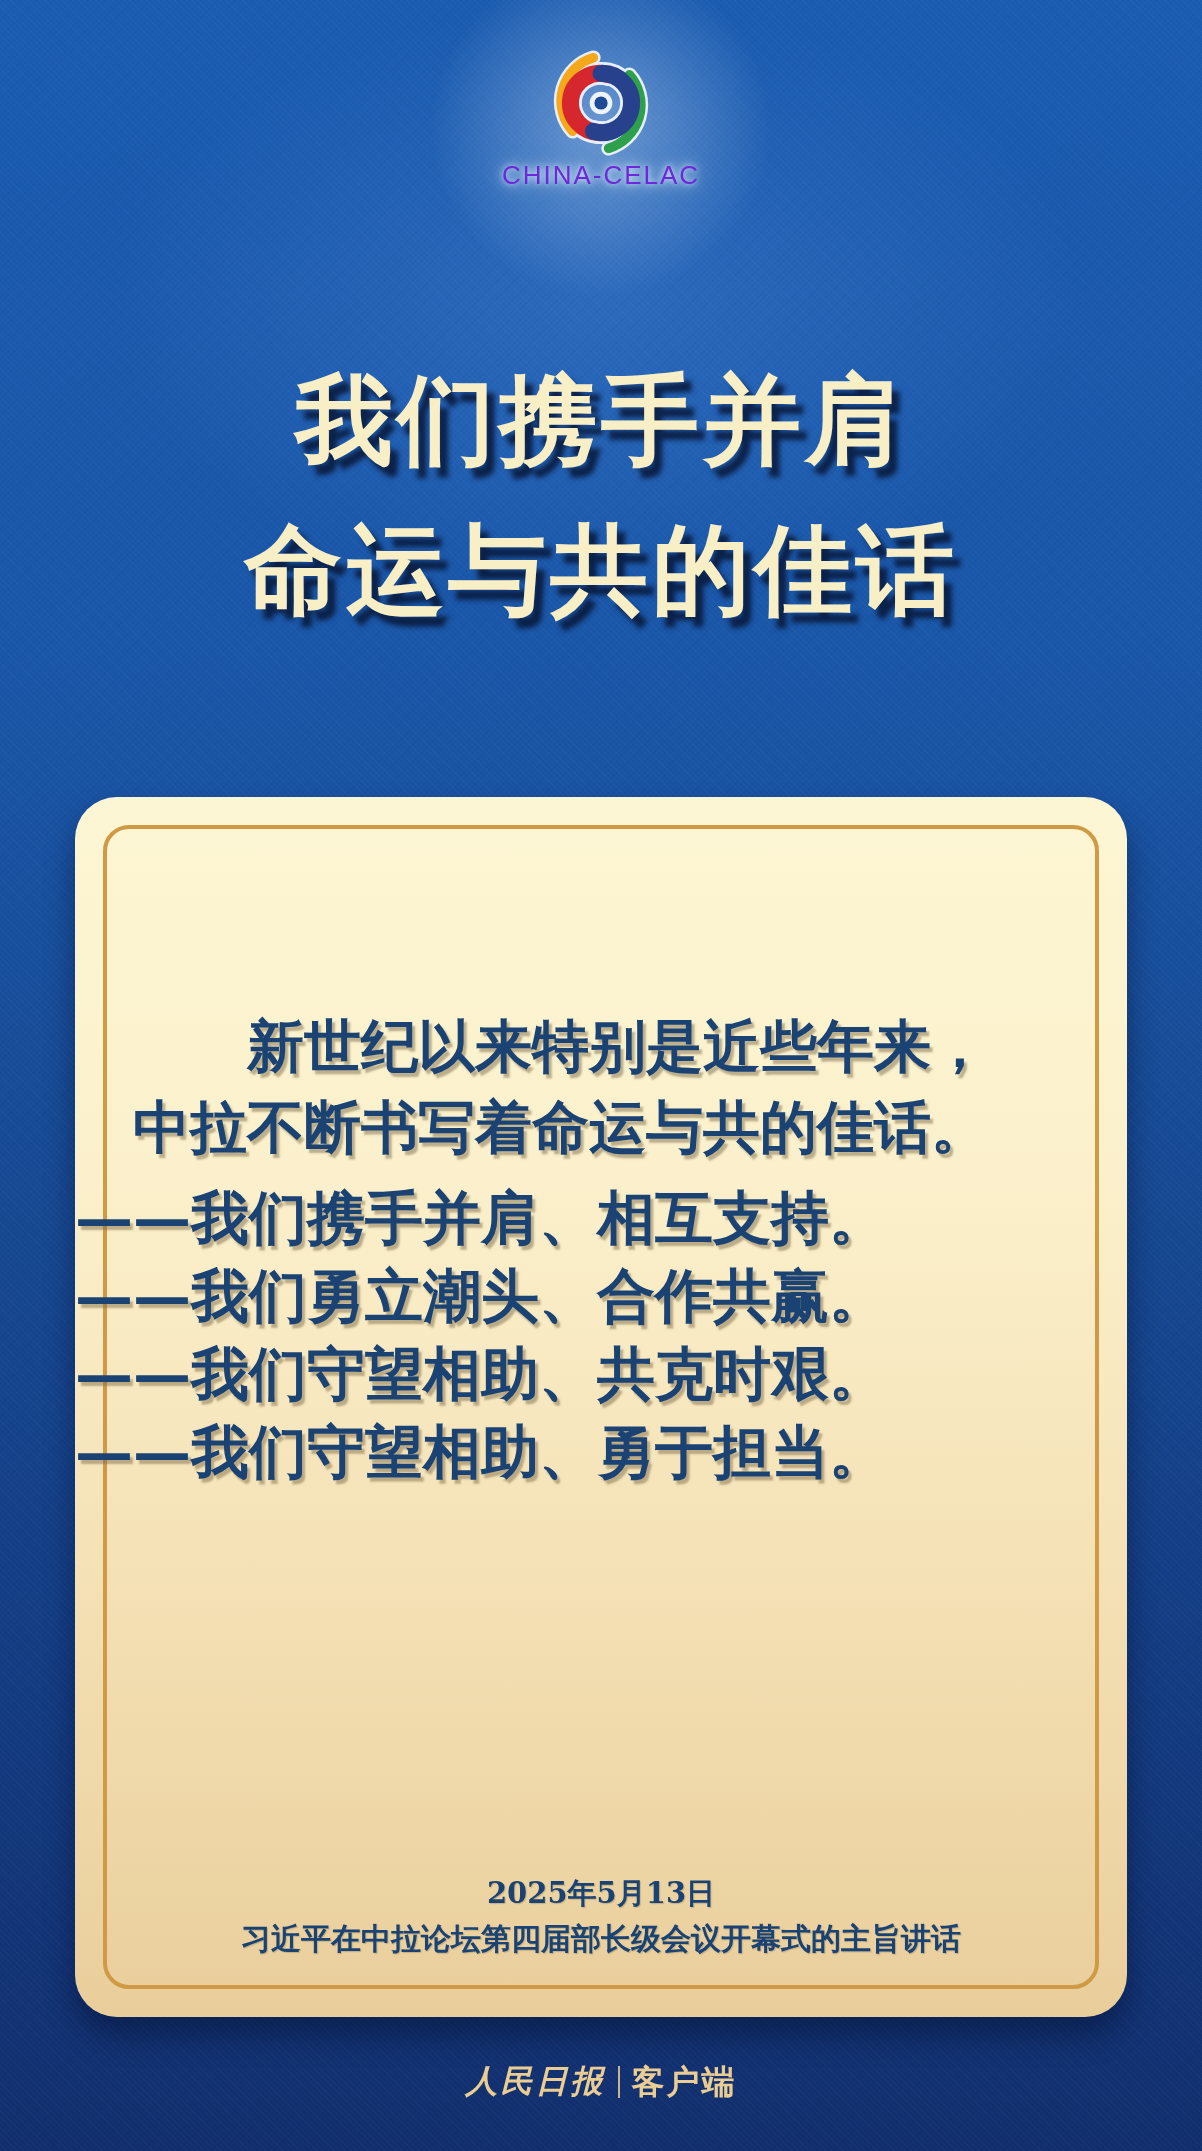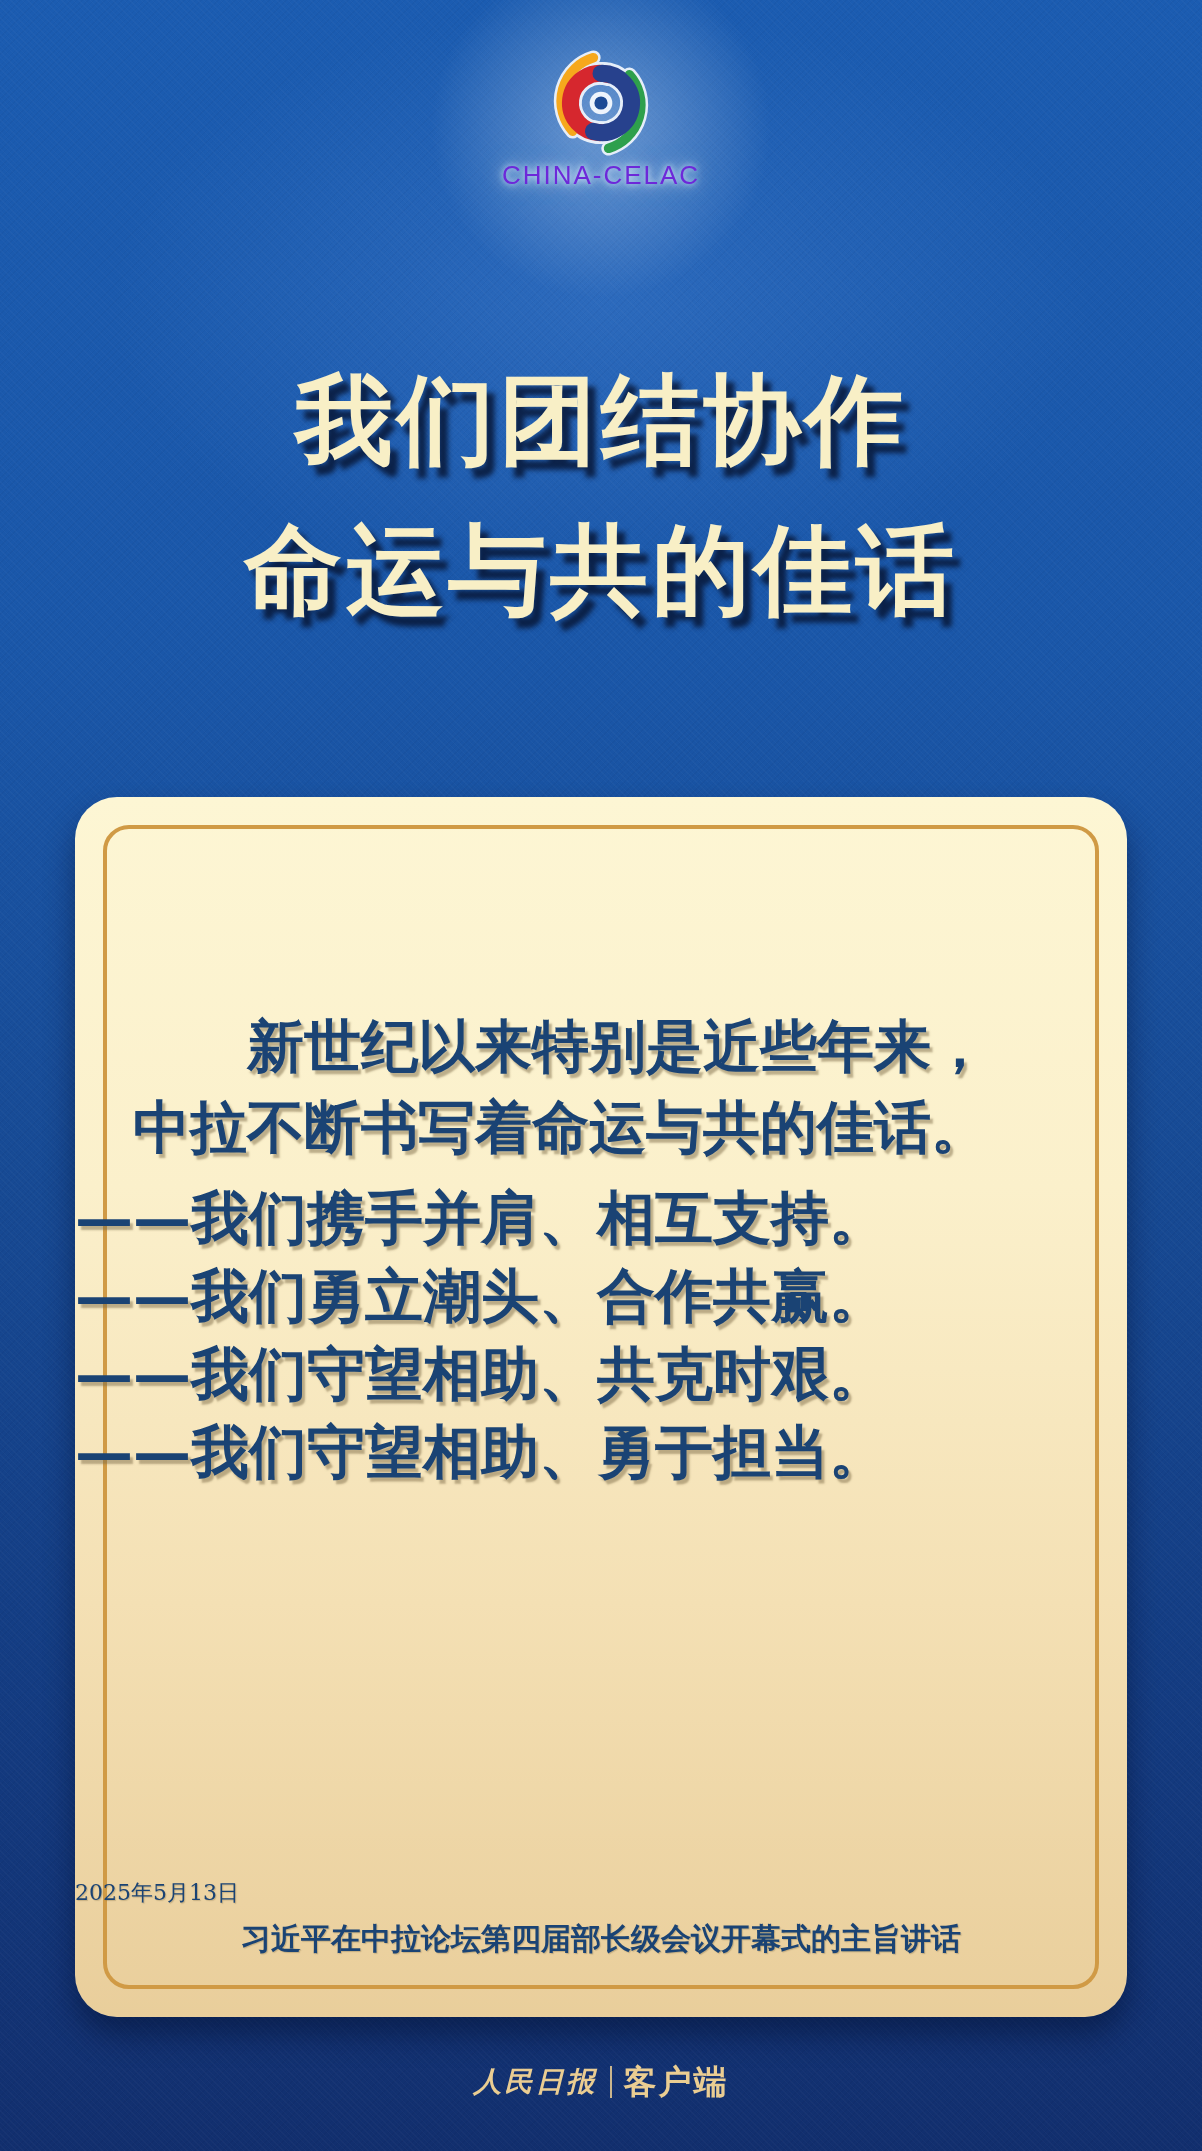--- a/index.html
+++ b/index.html
@@ -57,35 +57,35 @@
   .quote-para{
     position:absolute;left:58px;top:188px;width:940px;
     font-size:57px;line-height:81px;white-space:nowrap;margin-top:20px;
   }
   .quote-para .indent{padding-left:114px;}
   .quote-bullets{
     position:absolute;left:0;top:382px;width:100%;
     font-size:58px;line-height:78px;white-space:nowrap;
   }
   .quote-date{
-    position:absolute;left:0;top:1078px;width:100%;text-align:left;
-    font-size:22px;line-height:36px;font-weight:400;text-shadow:1px 1px 1px rgba(125,108,72,0.35);
+    position:absolute;left:0;top:1078px;width:100%;text-align:center;
+    font-size:29px;line-height:36px;font-weight:700;text-shadow:1px 1px 1px rgba(125,108,72,0.35);
   }
   .quote-attrib{
     position:absolute;left:0;top:1122px;width:100%;text-align:center;
     font-size:30px;line-height:40px;font-weight:600;text-shadow:1px 1px 1px rgba(125,108,72,0.35);
   }
   
   .footer{
     position:absolute;left:0;top:2060px;width:100%;height:44px;
     display:flex;align-items:center;justify-content:center;gap:12px;color:#eacd92;
   }
   .footer .script{
     font-family:Liberation Mono, monospace;font-style:italic;font-weight:bold;
-    font-size:28px;letter-spacing:3px;
+    font-size:32px;letter-spacing:3px;
   }
   .footer .bar{width:2px;height:32px;background:#eacd92;opacity:.85;}
   .footer .suffix{
     font-family:"DejaVu Sans","Liberation Sans",sans-serif;font-weight:bold;font-size:33px;letter-spacing:2px;
   }
 </style>
 </head>
 <body>
 
 <div class="bg"></div>
@@ -107,21 +107,21 @@
   <path d="M 88 145 A 47 47 0 1 0 100 53" fill="none" stroke-width="27" stroke-linecap="round" stroke="#27418d"></path>
   <circle cx="100" cy="100" r="18" fill="#eef4fc"></circle>
   <circle cx="100" cy="100" r="10.5" fill="#1d4b96"></circle>
 </svg>
 
 <div class="logo-text">
   <div>CHINA-CELAC</div>
 </div>
 
 <div class="title">
-  <div>我们团结协作</div>
+  <div>我们携手并肩</div>
   <div>命运与共的佳话</div>
 </div>
 
 <div class="card">
   <div class="card-border"></div>
 
   <div class="quote quote-para">
     <div class="indent">新世纪以来特别是近些年来，</div>
     <div>中拉不断书写着命运与共的佳话。</div>
   </div>

